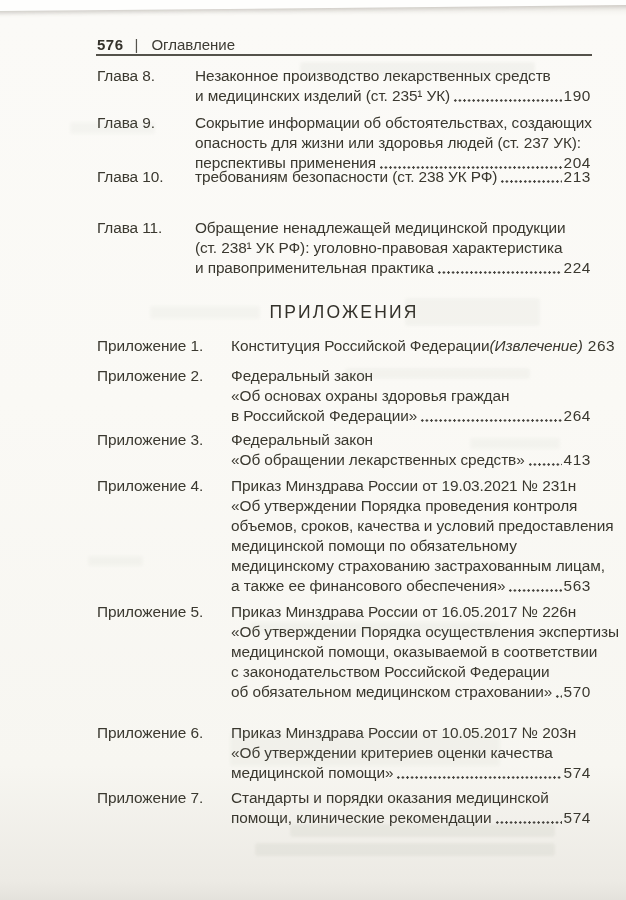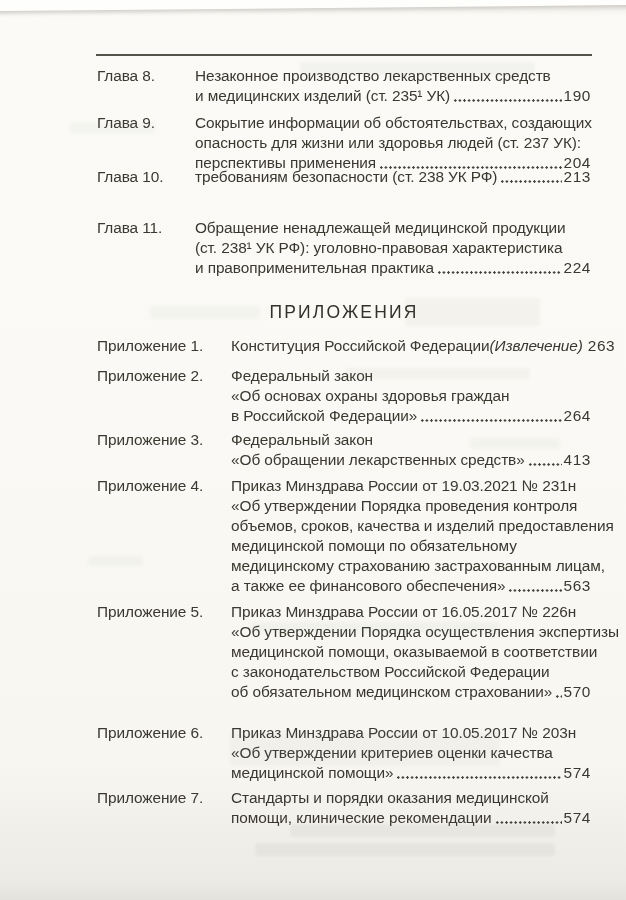--- a/index.html
+++ b/index.html
@@ -55,20 +55,25 @@
   .g8{left:250px;top:622px;width:250px;height:11px;opacity:.05;}
   .g9{left:230px;top:732px;width:270px;height:34px;opacity:.05;}
   .g10{left:290px;top:824px;width:265px;height:13px;opacity:.09;}
   .g11{left:255px;top:843px;width:300px;height:13px;opacity:.09;}
 </style>
 </head>
 <body>
 
 <div class="page">
 
+  <div class="pagehead">
+    <span class="pagenum">576</span>
+    <span class="headsep">|</span>
+    <span class="headtitle">Оглавление</span>
+  </div>
   <div class="headrule"></div>
 
   <div class="toc">
 
     <div class="entry" style="top:66px">
       <span class="label">Глава 8.</span>
       <div class="body">
         <div class="line">Незаконное производство лекарственных средств</div>
         <div class="line last">
           <span class="txt">и медицинских изделий (ст. 235¹ УК)</span>
@@ -152,21 +157,21 @@
           <span class="pg">413</span>
         </div>
       </div>
     </div>
 
     <div class="entry app" style="top:476px">
       <span class="label">Приложение 4.</span>
       <div class="body">
         <div class="line">Приказ Минздрава России от 19.03.2021 № 231н</div>
         <div class="line">«Об утверждении Порядка проведения контроля</div>
-        <div class="line">объемов, сроков, качества и изделий предоставления</div>
+        <div class="line">объемов, сроков, качества и условий предоставления</div>
         <div class="line">медицинской помощи по обязательному</div>
         <div class="line">медицинскому страхованию застрахованным лицам,</div>
         <div class="line last">
           <span class="txt">а также ее финансового обеспечения»</span>
           <span class="leader"></span>
           <span class="pg">563</span>
         </div>
       </div>
     </div>
 

